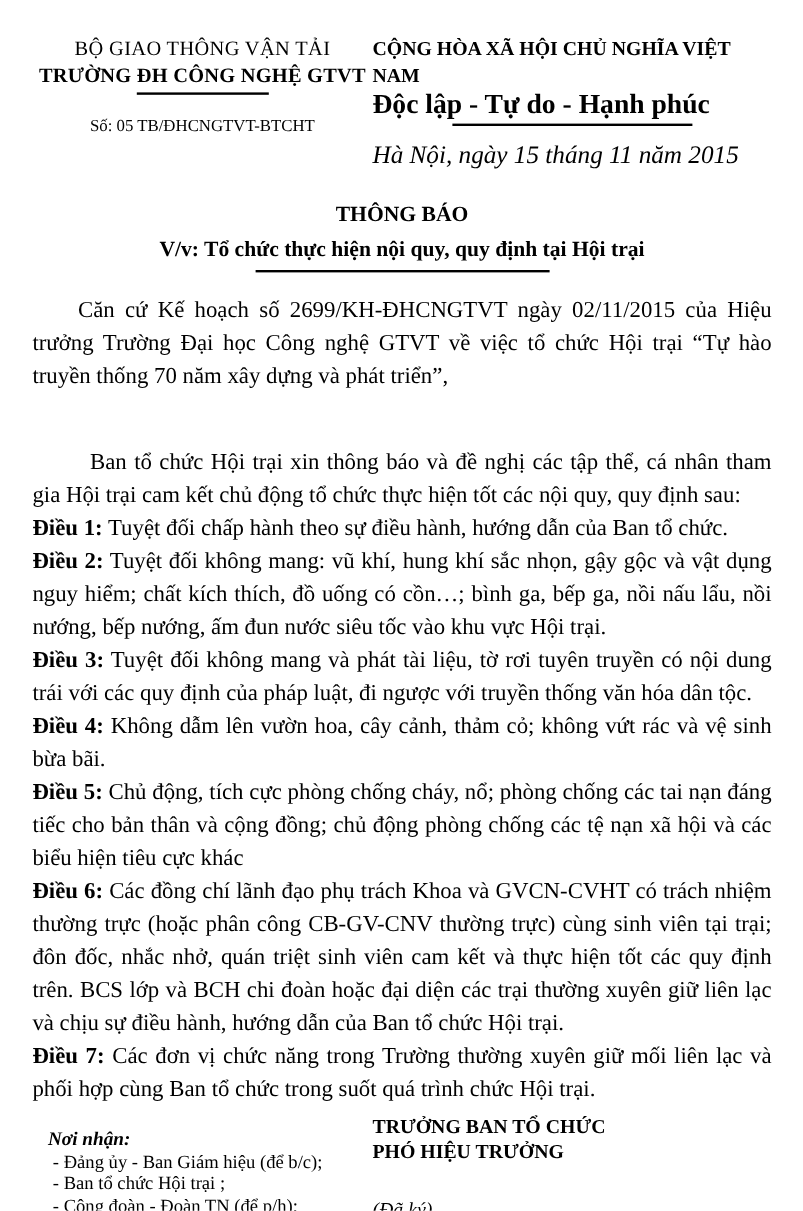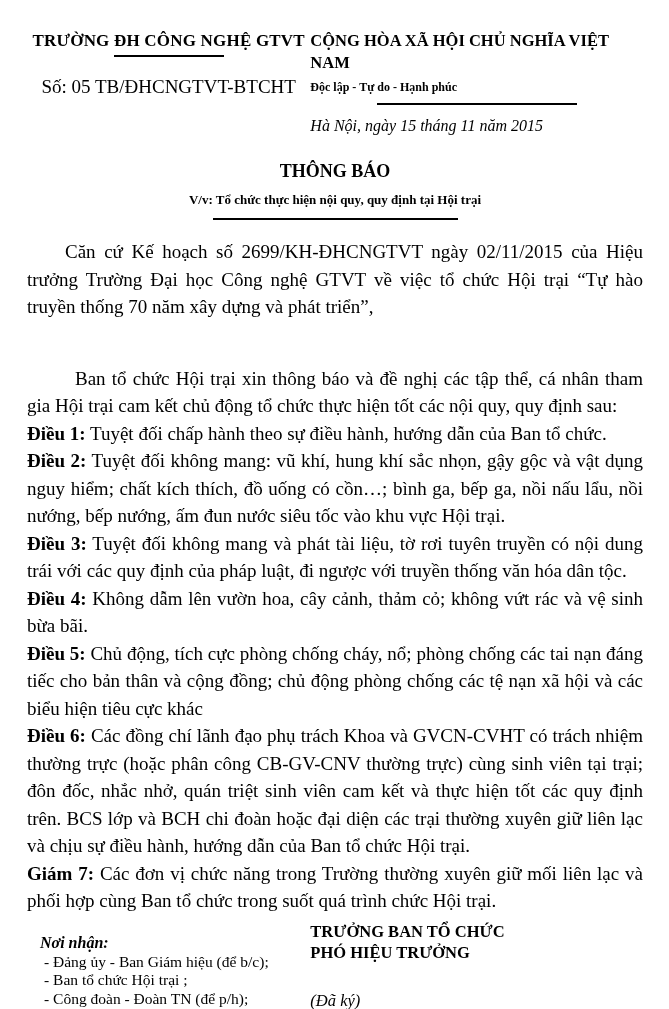--- a/index.html
+++ b/index.html
@@ -20,31 +20,31 @@
   }
 
   
   .doc-header { display: flex; align-items: flex-start; }
   .header-left  { width: 46%; text-align: center; }
   .header-right { width: 54%; text-align: left; }
 
   .ministry-line { font-size: 17px; line-height: 22px; letter-spacing: 0.3px; }
   .school-line   { font-size: 17px; line-height: 22px; font-weight: bold; letter-spacing: 0.2px; }
   .rule-left  { width: 110px; border-bottom: 2px solid #000; margin: 3px auto 0 auto; }
-  .doc-number { font-size: 19px; margin-top: 19px; }
+  .doc-number { font-size: 14px; margin-top: 19px; }
 
   .national-motto-1 { font-size: 16.5px; line-height: 22px; font-weight: bold; }
-  .national-motto-2 { font-size: 12px; line-height: 22px; font-weight: bold; margin-top: 2px; }
+  .national-motto-2 { font-size: 23px; line-height: 22px; font-weight: bold; margin-top: 2px; }
   .rule-right { width: 200px; border-bottom: 2px solid #000; margin: 5px auto 0 auto; }
-  .date-line  { font-size: 16px; font-style: italic; margin-top: 12px; }
+  .date-line  { font-size: 21px; font-style: italic; margin-top: 12px; }
 
   
   .doc-title-block { text-align: center; margin-top: 24px; }
   .doc-title   { font-size: 18px; font-weight: bold; line-height: 24px; }
-  .doc-subject { font-size: 13px; font-weight: bold; line-height: 24px; margin-top: 5px; }
+  .doc-subject { font-size: 18px; font-weight: bold; line-height: 24px; margin-top: 5px; }
   .rule-title  { width: 245px; border-bottom: 2px solid #000; margin: 6px auto 0 auto; }
 
   
   .doc-body { margin-top: 18px; font-size: 19px; line-height: 27.5px; text-align: justify; }
   .preamble-1 { text-indent: 38px; }
   .preamble-2 { text-indent: 48px; margin-top: 44px; }
   .article { }
   .article-label { font-weight: bold; }
 
   
@@ -57,20 +57,21 @@
   .signature-role-2 { font-size: 16.5px; font-weight: bold; line-height: 21px; }
   .signed-note { font-size: 16.5px; font-style: italic; margin-top: 28px; }
 </style>
 </head>
 <body>
 
 <div class="page">
 
   <div class="doc-header">
     <div class="header-left">
+      <div class="ministry-line">BỘ GIAO THÔNG VẬN TẢI</div>
       <div class="school-line">TRƯỜNG ĐH CÔNG NGHỆ GTVT</div>
       <div class="rule-left"></div>
       <div class="doc-number">Số:  05 TB/ĐHCNGTVT-BTCHT</div>
     </div>
     <div class="header-right">
       <div class="national-motto-1">CỘNG HÒA XÃ HỘI CHỦ NGHĨA VIỆT NAM</div>
       <div class="national-motto-2">Độc lập - Tự do - Hạnh phúc</div>
       <div class="rule-right"></div>
       <div class="date-line">Hà Nội, ngày 15 tháng 11 năm 2015</div>
     </div>
@@ -85,21 +86,21 @@
   <div class="doc-body">
     <p class="preamble-1">Căn cứ Kế hoạch số 2699/KH-ĐHCNGTVT ngày 02/11/2015 của Hiệu trưởng Trường Đại học Công nghệ GTVT về việc tổ chức Hội trại “Tự hào truyền thống 70 năm xây dựng và phát triển”,</p>
     <p class="preamble-2">Ban tổ chức Hội trại xin thông báo và đề nghị các tập thể, cá nhân tham gia Hội trại cam kết chủ động tổ chức thực hiện tốt các nội quy, quy định sau:</p>
 
     <p class="article"><span class="article-label">Điều 1:</span><span> Tuyệt đối chấp hành theo sự điều hành, hướng dẫn của Ban tổ chức.</span></p>
     <p class="article"><span class="article-label">Điều 2:</span><span> Tuyệt đối không mang: vũ khí, hung khí sắc nhọn, gậy gộc và vật dụng nguy hiểm; chất kích thích, đồ uống có cồn…; bình ga, bếp ga, nồi nấu lẩu, nồi nướng, bếp nướng, ấm đun nước siêu tốc vào khu vực Hội trại.</span></p>
     <p class="article"><span class="article-label">Điều 3:</span><span> Tuyệt đối không mang và phát tài liệu, tờ rơi tuyên truyền có nội dung trái với các quy định của pháp luật, đi ngược với truyền thống văn hóa dân tộc.</span></p>
     <p class="article"><span class="article-label">Điều 4:</span><span> Không dẫm lên vườn hoa, cây cảnh, thảm cỏ; không vứt rác và vệ sinh bừa bãi.</span></p>
     <p class="article"><span class="article-label">Điều 5:</span><span> Chủ động, tích cực phòng chống cháy, nổ; phòng chống các tai nạn đáng tiếc cho bản thân và cộng đồng; chủ động phòng chống các tệ nạn xã hội và các biểu hiện tiêu cực khác</span></p>
     <p class="article"><span class="article-label">Điều 6:</span><span> Các đồng chí lãnh đạo phụ trách Khoa và GVCN-CVHT có trách nhiệm thường trực (hoặc phân công CB-GV-CNV thường trực) cùng sinh viên tại trại; đôn đốc, nhắc nhở, quán triệt sinh viên cam kết và thực hiện tốt các quy định trên. BCS lớp và BCH chi đoàn hoặc đại diện các trại thường xuyên giữ liên lạc và chịu sự điều hành, hướng dẫn của Ban tổ chức Hội trại.</span></p>
-    <p class="article"><span class="article-label">Giám 7:</span><span> Các đơn vị chức năng trong Trường thường xuyên giữ mối liên lạc và phối hợp cùng Ban tổ chức trong suốt quá trình chức Hội trại.</span></p>
+    <p class="article"><span class="article-label">Điều 7:</span><span> Các đơn vị chức năng trong Trường thường xuyên giữ mối liên lạc và phối hợp cùng Ban tổ chức trong suốt quá trình chức Hội trại.</span></p>
   </div>
 
   <div class="doc-footer">
     <div class="recipients">
       <div class="recipients-heading">Nơi nhận:</div>
       <div class="recipient-item">- Đảng ủy - Ban Giám hiệu (để b/c);</div>
       <div class="recipient-item">- Ban tổ chức Hội trại ;</div>
       <div class="recipient-item">- Công đoàn - Đoàn TN (để p/h);</div>
       <div class="recipient-item">- Lưu: ĐTN.</div>
     </div>

